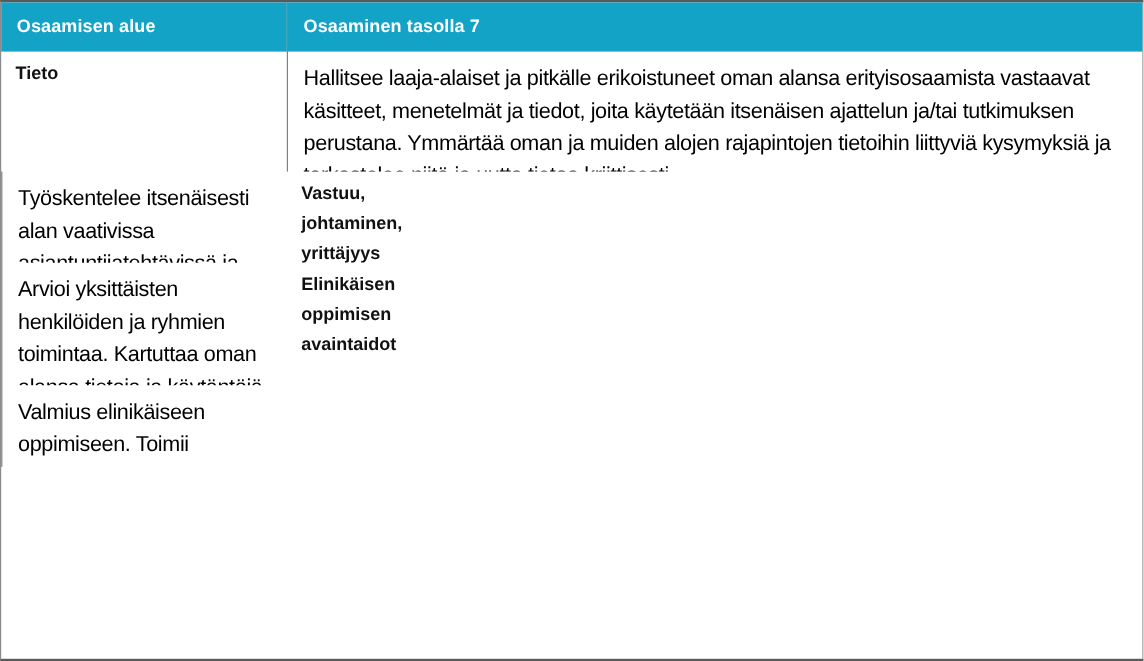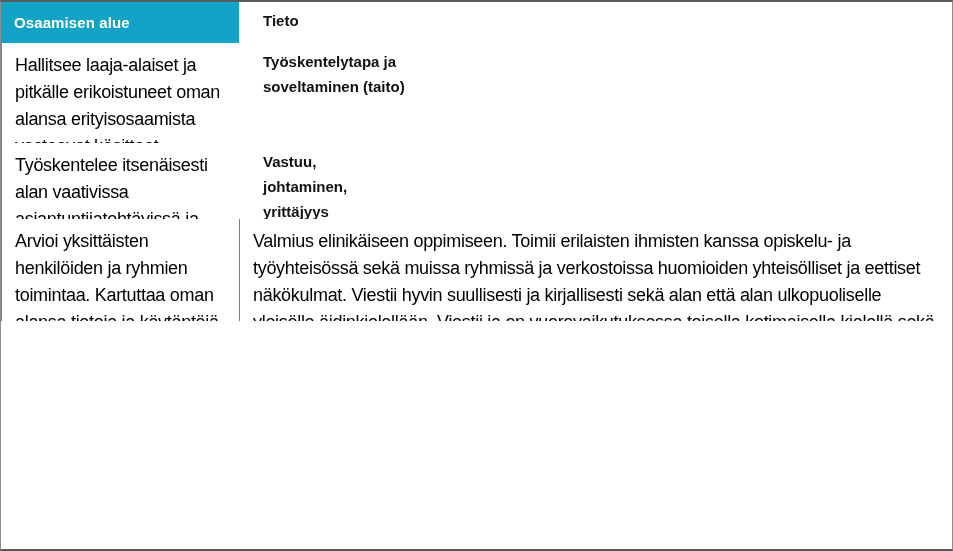--- a/index.html
+++ b/index.html
@@ -36,46 +36,48 @@
     font-size: 15px;
     display: flex;
     align-items: center;
     padding: 0 13px;
     letter-spacing: 0.1px;
   }
   .area-cell {
     font-weight: bold;
     font-size: 15px;
     line-height: 25px;
-    padding: 6px 14px 6px 24px;
+    padding: 6px 14px 6px 12px;
     white-space: pre-line;
     color: #111111;
   }
   .desc-cell {
     font-size: 18px;
     line-height: 27px;
     letter-spacing: -0.3px;
     padding: 9px 14px 6px 13px;
     color: #000000;
   }
 </style>
 </head>
 <body>
 
 <div class="table">
 
   <div class="cell left-col header-cell">Osaamisen alue</div>
+  <div class="cell right-col header-cell">Osaaminen tasolla 7</div>
 
   <div class="cell left-col area-cell body">Tieto</div>
   <div class="cell right-col desc-cell body">Hallitsee laaja-alaiset ja pitkälle erikoistuneet oman alansa erityisosaamista vastaavat käsitteet, menetelmät ja tiedot, joita käytetään itsenäisen ajattelun ja/tai tutkimuksen perustana. Ymmärtää oman ja muiden alojen rajapintojen tietoihin liittyviä kysymyksiä ja tarkastelee niitä ja uutta tietoa kriittisesti.</div>
 
-  <div class="cell left-col area-cell body">Työskentelytapa ja
-soveltaminen (taito)</div>
 
   <div class="cell right-col desc-cell body">Työskentelee itsenäisesti alan vaativissa asiantuntijatehtävissä ja kansainvälisessä yhteistyössä tai toimii yrittäjänä. Johtaa ja kehittää monimutkaisia, ennakoimattomia ja uusia strategisia lähestymistapoja. Johtaa asioita ja/tai ihmisiä.</div>
   <div class="cell left-col area-cell body">Vastuu,
 johtaminen,
 yrittäjyys</div>
 
   <div class="cell right-col desc-cell body">Arvioi yksittäisten henkilöiden ja ryhmien toimintaa. Kartuttaa oman alansa tietoja ja käytäntöjä ja/tai vastaa muiden kehittymisestä.</div>
 
+  <div class="cell left-col area-cell body">Elinikäisen
+oppimisen
+avaintaidot</div>
   <div class="cell right-col desc-cell body">Valmius elinikäiseen oppimiseen. Toimii erilaisten ihmisten kanssa opiskelu- ja työyhteisössä sekä muissa ryhmissä ja verkostoissa huomioiden yhteisölliset ja eettiset näkökulmat. Viestii hyvin suullisesti ja kirjallisesti sekä alan että alan ulkopuoliselle yleisölle äidinkielellään. Viestii ja on vuorovaikutuksessa toisella kotimaisella kielellä sekä kykenee vaativaan kansainväliseen viestintään ja vuorovaikutukseen omalla alallaan ainakin yhdellä vieraalla kielellä</div>
 </div>
 
 </body></html>

